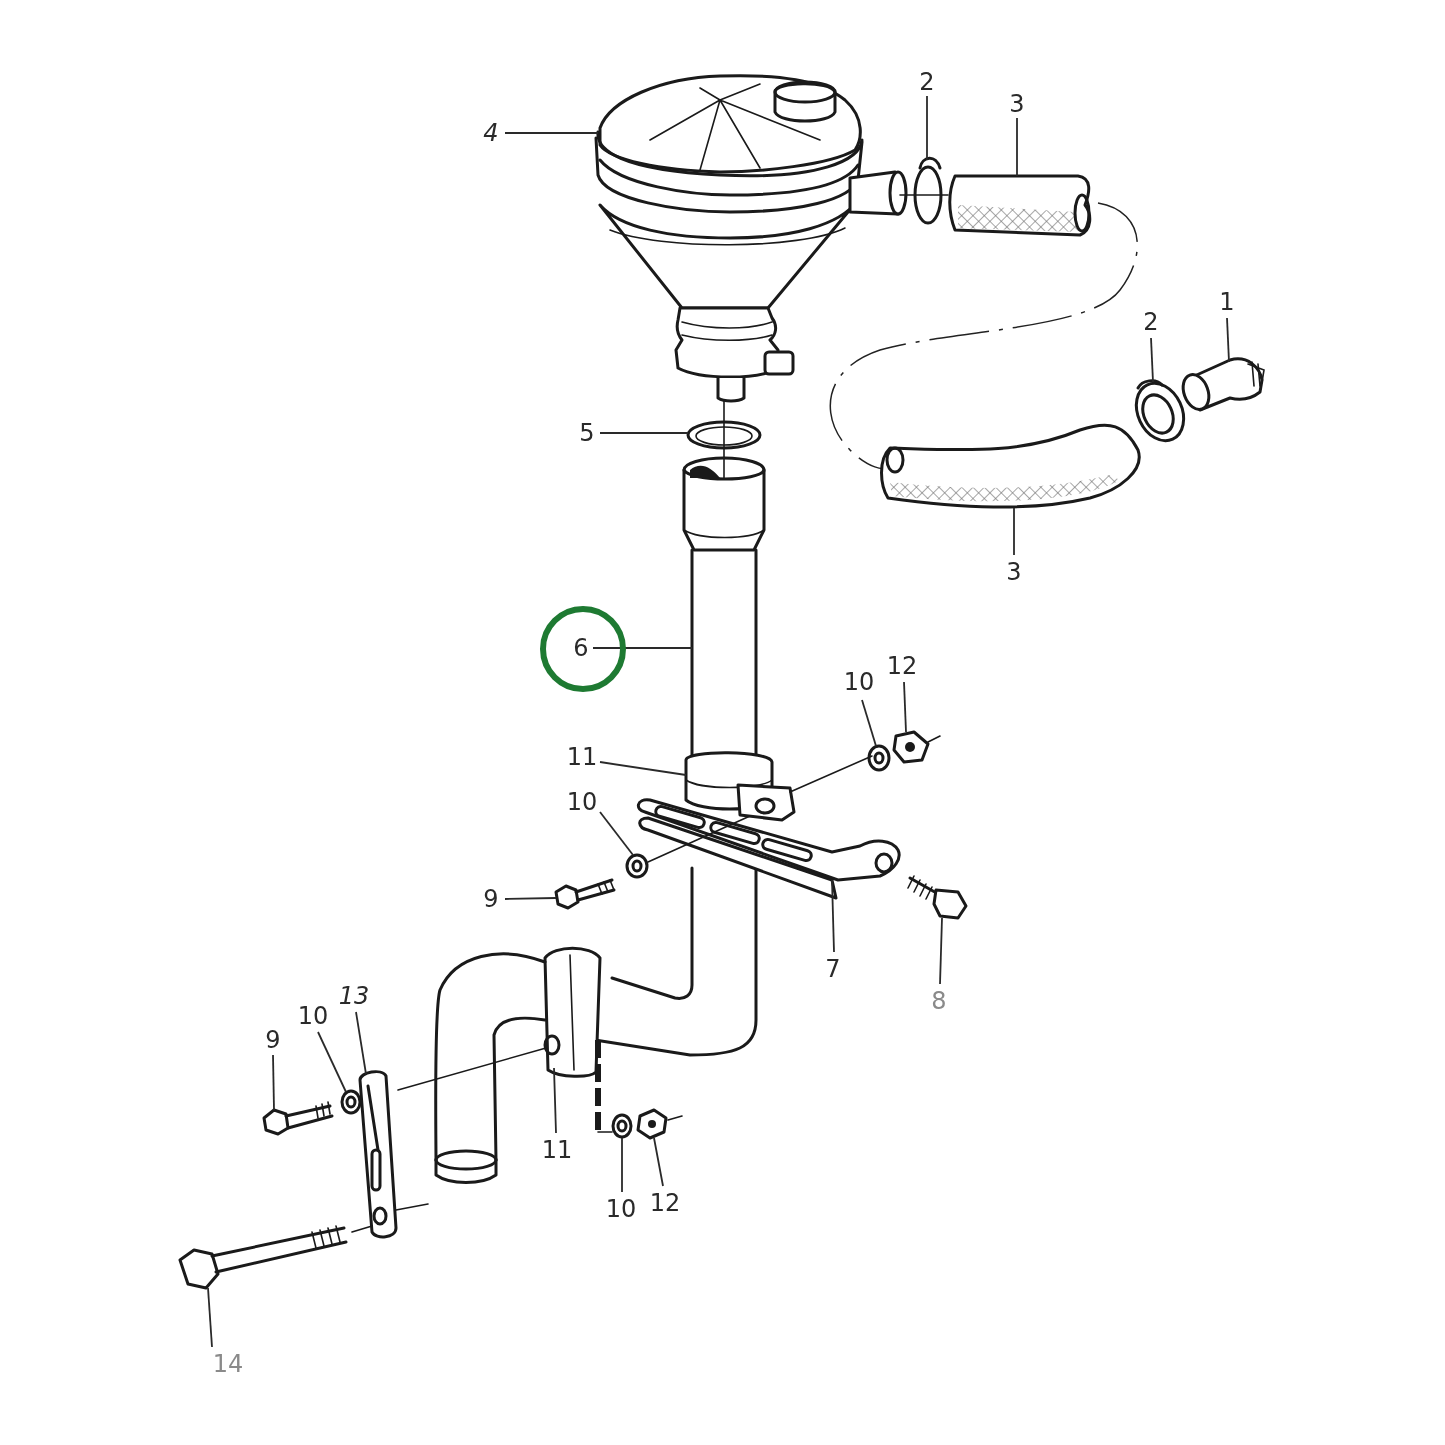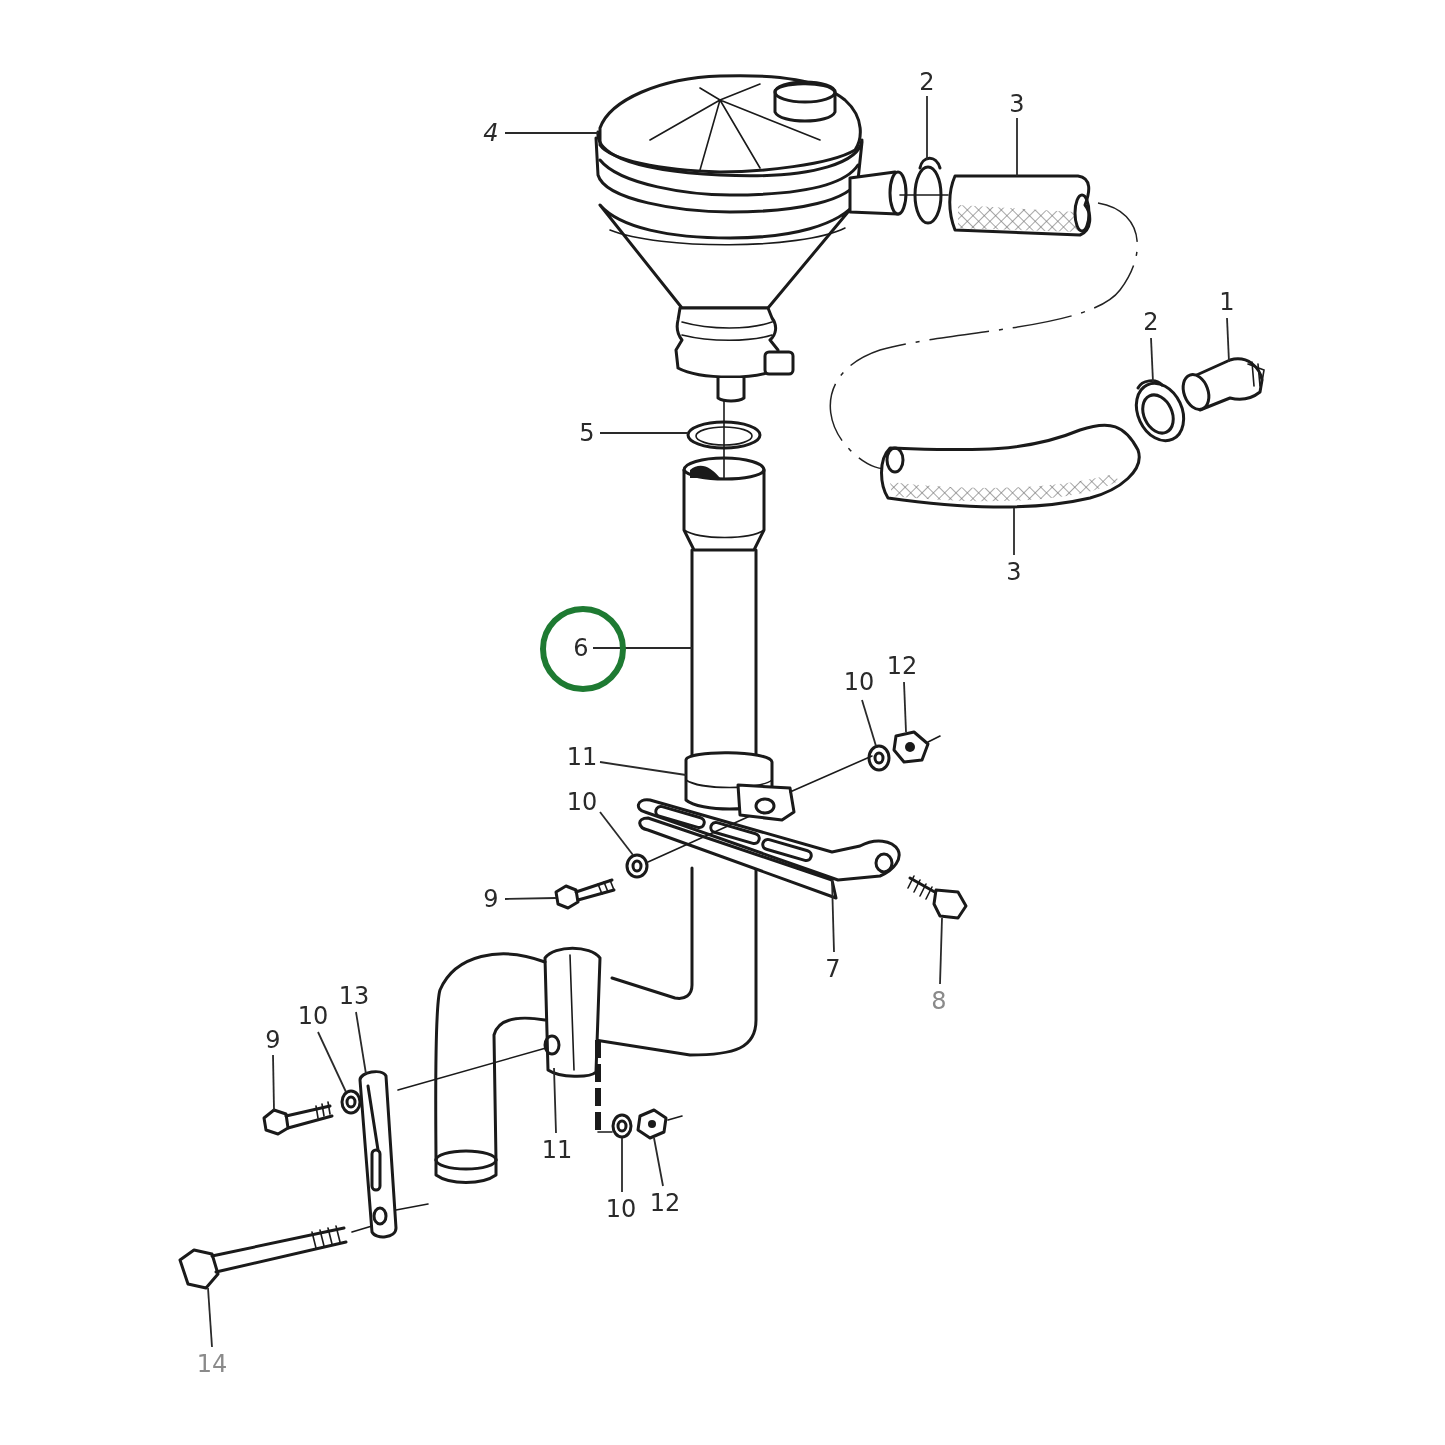--- a/index.html
+++ b/index.html
@@ -242,16 +242,16 @@
   <span class="callout" style="left:491px;  top:899px;">9</span>
   <span class="callout" style="left:273px;  top:1040px;">9</span>
   <span class="callout" style="left:859px;  top:682px;">10</span>
   <span class="callout" style="left:582px;  top:802px;">10</span>
   <span class="callout" style="left:313px;  top:1016px;">10</span>
   <span class="callout" style="left:621px;  top:1209px;">10</span>
   <span class="callout" style="left:582px;  top:757px;">11</span>
   <span class="callout" style="left:557px;  top:1150px;">11</span>
   <span class="callout" style="left:902px;  top:666px;">12</span>
   <span class="callout" style="left:665px;  top:1203px;">12</span>
-  <span class="callout" style="left:354px;  top:996px;">13</span>
-  <span class="callout light" style="left:212px; top:1364px;">14</span>
+  <span class="callout" style="left:354px;  top:996px;font-style:italic;">13</span>
+  <span class="callout light" style="left:228px; top:1364px;">14</span>
 
 </div>
 
 </body></html>

